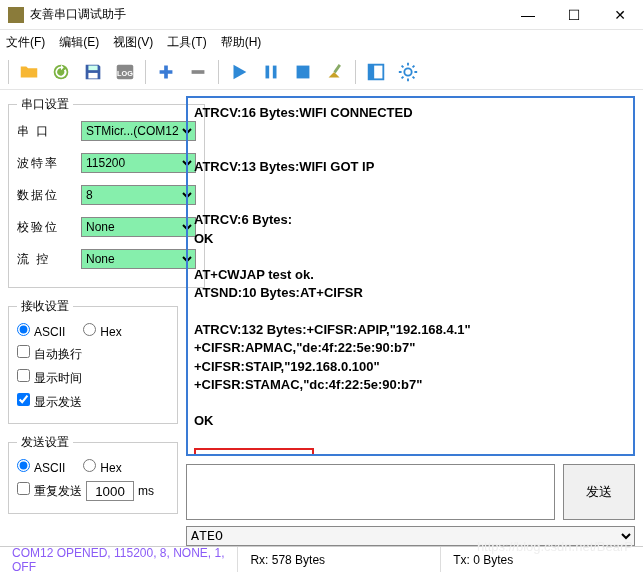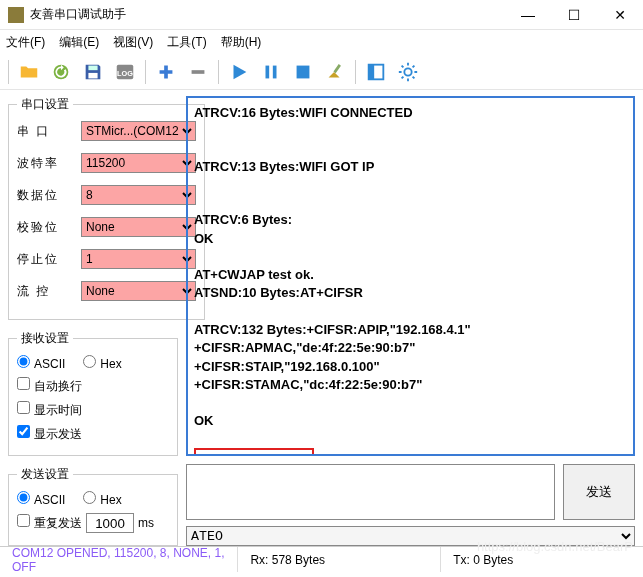--- a/index.html
+++ b/index.html
@@ -21,21 +21,21 @@
 
 .body-area { display: flex; height: 456px; }
 .left-panel { width: 186px; padding: 6px 8px; }
 .right-panel { flex: 1; padding: 6px 8px 0 0; display: flex; flex-direction: column; }
 
 fieldset { border: 1px solid #ccc; margin-bottom: 10px; padding: 8px 8px 6px 8px; }
 legend { font-size: 12px; padding: 0 4px; }
 
 .cfg-row { display: flex; align-items: center; margin-bottom: 12px; gap: 20px; }
 .cfg-row label { width: 44px; letter-spacing: 2px; }
-.cfg-row select { flex: 1; height: 20px; font-size: 12px; border: 1px solid #888; background: #fca5a5; }
+.cfg-row select { flex: 1; height: 20px; font-size: 12px; border: 1px solid #888; background: #86efac; }
 
 .radio-row { display: flex; align-items: center; gap: 18px; margin-bottom: 6px; }
 .chk-row { display: flex; align-items: center; gap: 4px; margin-bottom: 6px; }
 input[type=radio], input[type=checkbox] { margin-right: 4px; }
 input[type=text].small { width: 48px; height: 20px; text-align: center; border: 1px solid #888; }
 
 .rx-box { flex: 1; border: 2px solid #3a7bd5; padding: 6px; font-family: "Courier New", monospace; font-size: 13px; font-weight: bold; line-height: 1.35; white-space: pre; overflow: auto; position: relative; }
 .rx-box .highlight { border: 2px solid #e02020; display: inline-block; padding: 0 2px; }
 
 .tx-area { display: flex; margin-top: 8px; gap: 8px; align-items: stretch; height: 56px; }
@@ -163,24 +163,20 @@
         </div>
       <div class="cfg-row">
           <label>数据位</label>
           <select><option>8</option></select>
         </div>
       <div class="cfg-row">
           <label>校验位</label>
           <select><option>None</option></select>
         </div>
       <div class="cfg-row">
-          <label>停止位</label>
-          <select><option>1</option></select>
-        </div>
-      <div class="cfg-row">
           <label>流  控</label>
           <select><option>None</option></select>
         </div>
     </fieldset>
 
     <fieldset>
       <legend>接收设置</legend>
       <div class="radio-row">
         <label><input type="radio" name="rxfmt" checked="" style=""><span>ASCII</span></label>
         <label><input type="radio" name="rxfmt" style=""><span>Hex</span></label>

